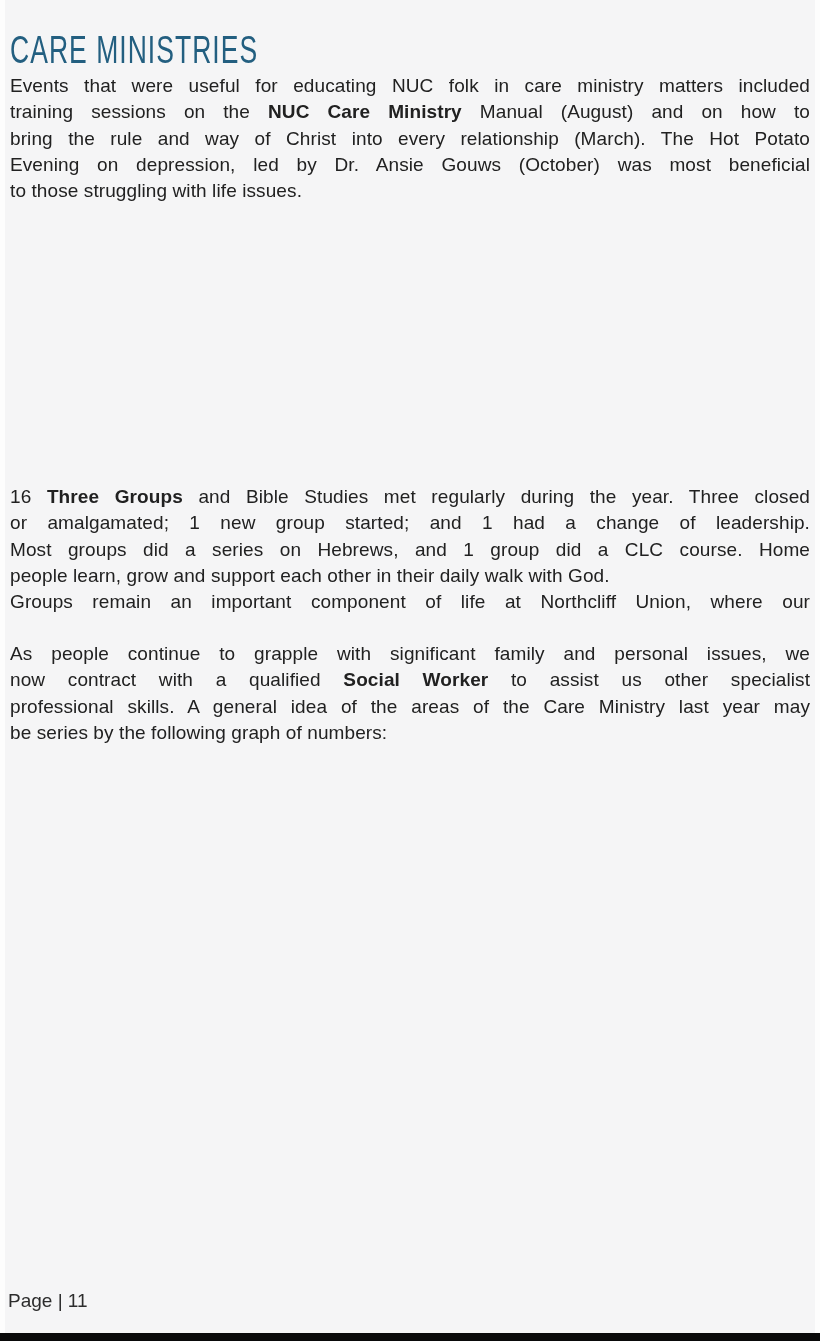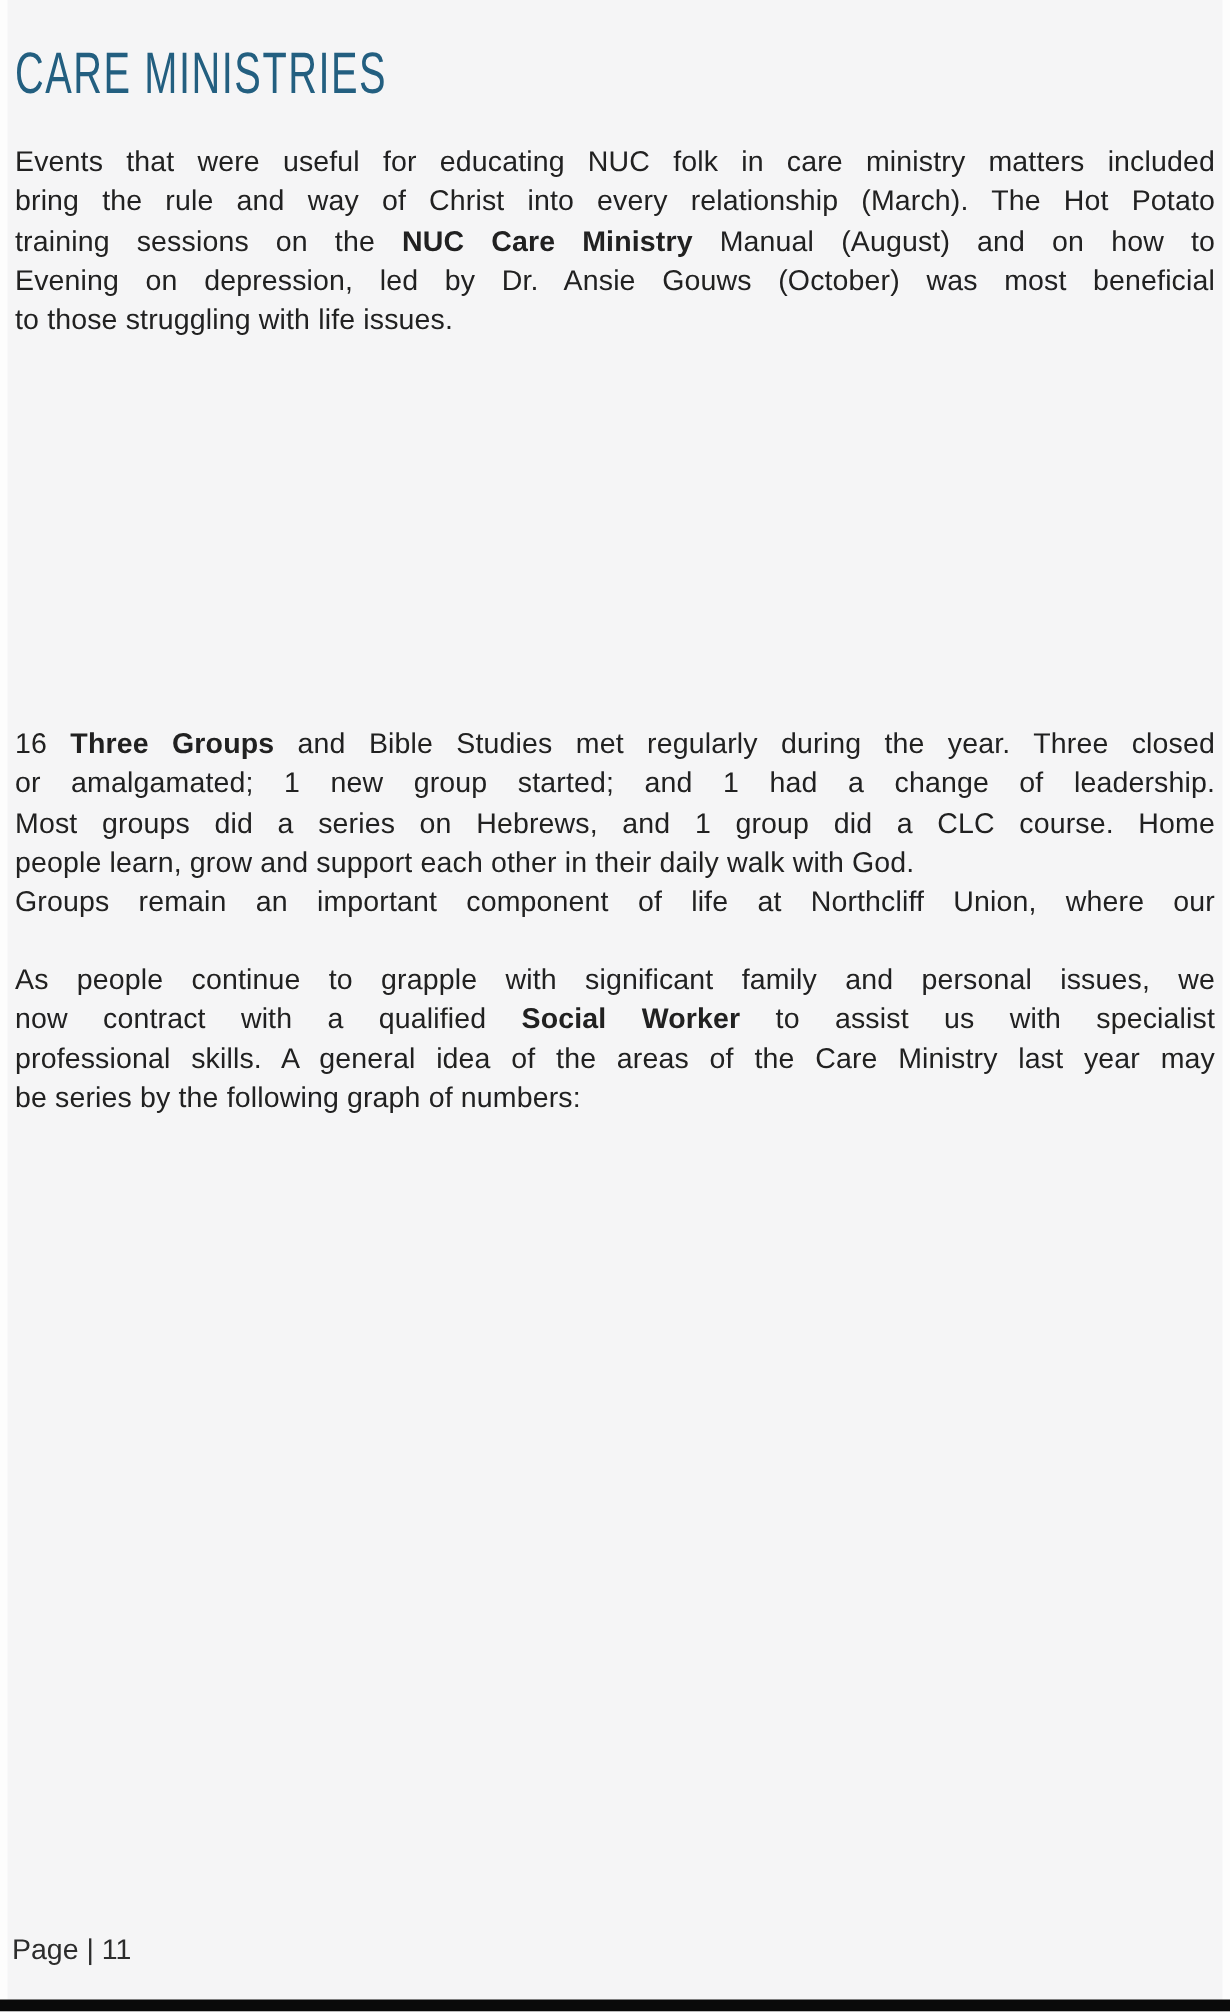--- a/index.html
+++ b/index.html
@@ -34,21 +34,21 @@
     transform-origin: 0 0;
     color: #235f80;
   }
   .para {
     position: absolute;
     left: 10px;
     width: 800px;
     font-size: 19px;
     color: #212121;
   }
-  .para-1 { top: 96px; }
+  .para-1 { top: 73px; }
   .para-2 { top: 484px; }
   .para-3 { top: 641px; }
   .line {
     height: 26.3px;
     line-height: 26.3px;
     overflow: hidden;
     text-align: justify;
     text-align-last: justify;
     letter-spacing: 0.1px;
   }
@@ -78,34 +78,34 @@
 </head>
 <body style="background: rgb(245, 245, 246);">
 
 <div class="edge edge-left" style="background: rgb(253, 253, 253);"></div>
 <div class="edge edge-right" style="background: rgb(253, 253, 253);"></div>
 
 <h1 class="title" style="color: rgb(35, 95, 128);">CARE MINISTRIES</h1>
 
 <section class="para para-1" style="color: rgb(33, 33, 33);">
     <div class="line"><span>Events that were useful for educating NUC folk in care ministry matters included</span></div>
+    <div class="line"><span>training sessions on the </span><span class="bold">NUC Care Ministry</span><span> Manual (August) and on how to</span></div>
     <div class="line"><span>bring the rule and way of Christ into every relationship (March).  The Hot Potato</span></div>
-    <div class="line"><span>training sessions on the </span><span class="bold">NUC Care Ministry</span><span> Manual (August) and on how to</span></div>
     <div class="line"><span>Evening on depression, led by Dr. Ansie Gouws (October) was most beneficial</span></div>
     <div class="line last"><span>to those struggling with life issues.</span></div>
   </section>
 <section class="para para-2" style="color: rgb(33, 33, 33);">
     <div class="line"><span>16 </span><span class="bold">Three Groups</span><span> and Bible Studies met regularly during the year.  Three closed</span></div>
     <div class="line"><span>or amalgamated; 1 new group started; and 1 had a change of leadership.</span></div>
     <div class="line"><span>Most groups did a series on Hebrews, and 1 group did a CLC course. Home</span></div>
     <div class="line last"><span>people learn, grow and support each other in their daily walk with God.</span></div>
     <div class="line"><span>Groups remain an important component of life at Northcliff Union, where our</span></div>
   </section>
 <section class="para para-3" style="color: rgb(33, 33, 33);">
     <div class="line"><span>As people continue to grapple with significant family and personal issues, we</span></div>
-    <div class="line"><span>now contract with a qualified </span><span class="bold">Social Worker</span><span> to assist us with specialist</span></div>
+    <div class="line"><span>now contract with a qualified </span><span class="bold">Social Worker</span><span> to assist us other specialist</span></div>
     <div class="line"><span>professional skills. A general idea of the areas of the Care Ministry last year may</span></div>
     <div class="line last"><span>be series by the following graph of numbers:</span></div>
   </section>
 
 <div class="footer">Page | 11</div>
 
 <div class="bottom-bar" style="background: rgb(10, 10, 10);"></div>
 
 </body></html>

